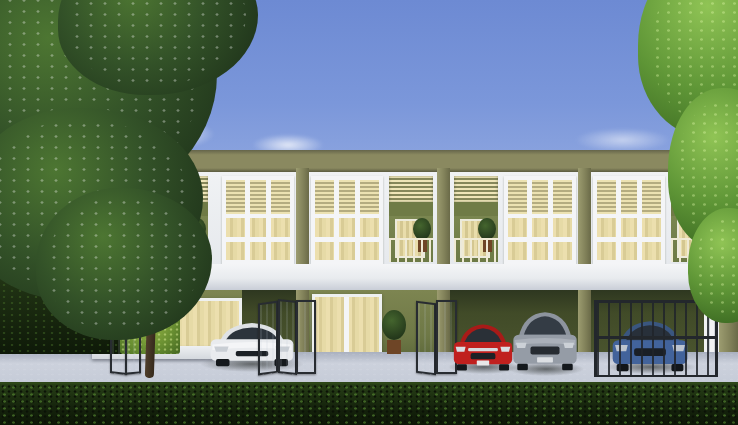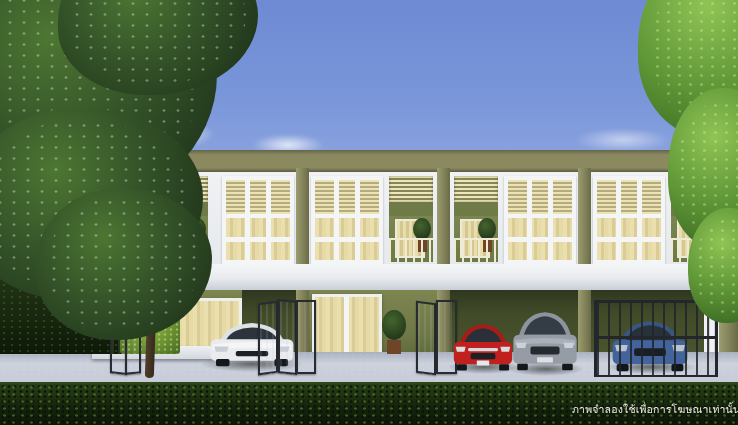--- a/index.html
+++ b/index.html
@@ -309,14 +309,13 @@
   <div class="abs trunk" style="left:147px;top:252px;width:9px;height:126px;transform:rotate(2deg);"></div>
   <div class="abs blob fl" style="left:-55px;top:-42px;width:272px;height:250px;"></div>
   <div class="abs blob fl" style="left:-35px;top:108px;width:238px;height:192px;"></div>
   <div class="abs blob fl" style="left:36px;top:188px;width:176px;height:152px;"></div>
   <div class="abs blob fl" style="left:58px;top:-55px;width:200px;height:150px;"></div>
 
   <div class="abs blob bright" style="left:638px;top:-52px;width:175px;height:192px;"></div>
   <div class="abs blob bright" style="left:668px;top:88px;width:115px;height:162px;"></div>
   <div class="abs blob bright" style="left:688px;top:208px;width:85px;height:115px;"></div>
 
-  <div class="abs watermark" style="left:572px;top:401px;width:158px;text-align:right;">ภาพจำลองใช้เพื่อการโฆษณาเท่านั้น</div>
 </div>
 
 </body></html>

